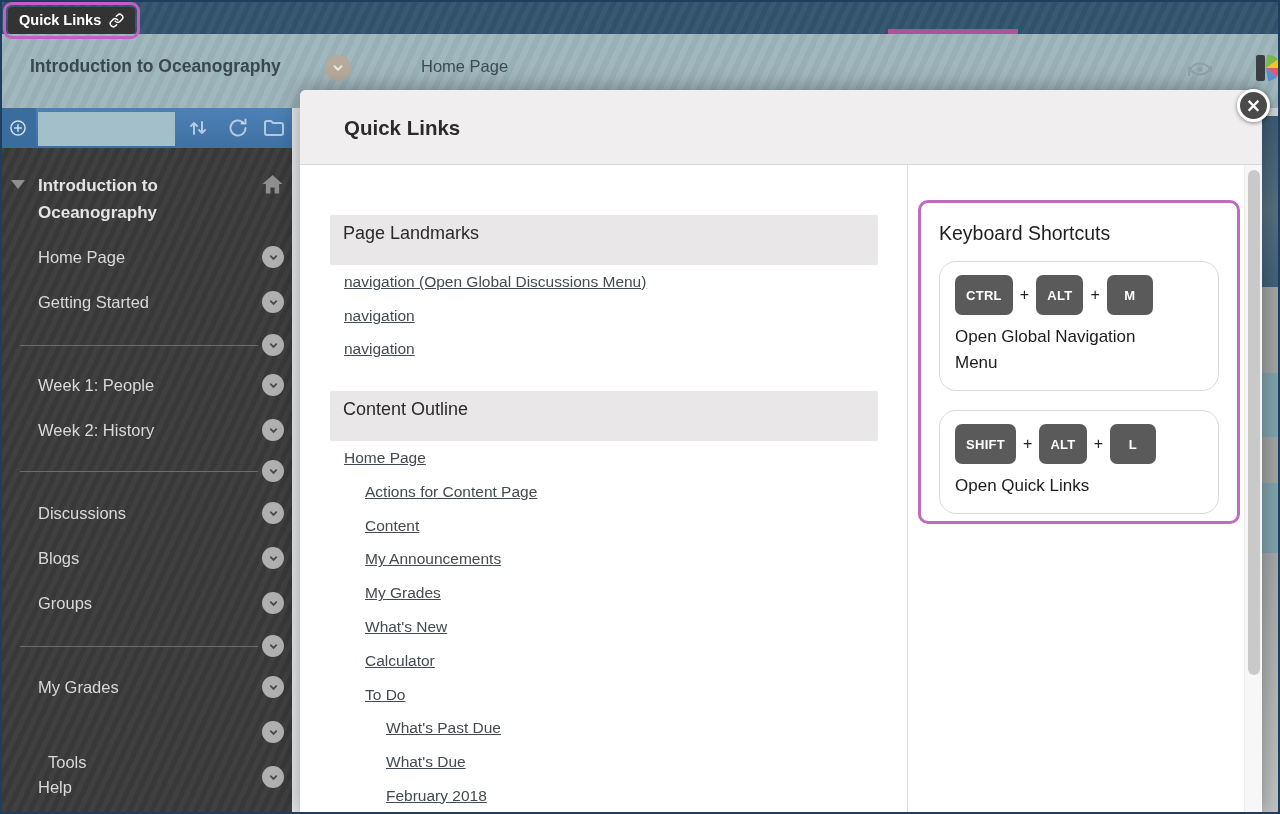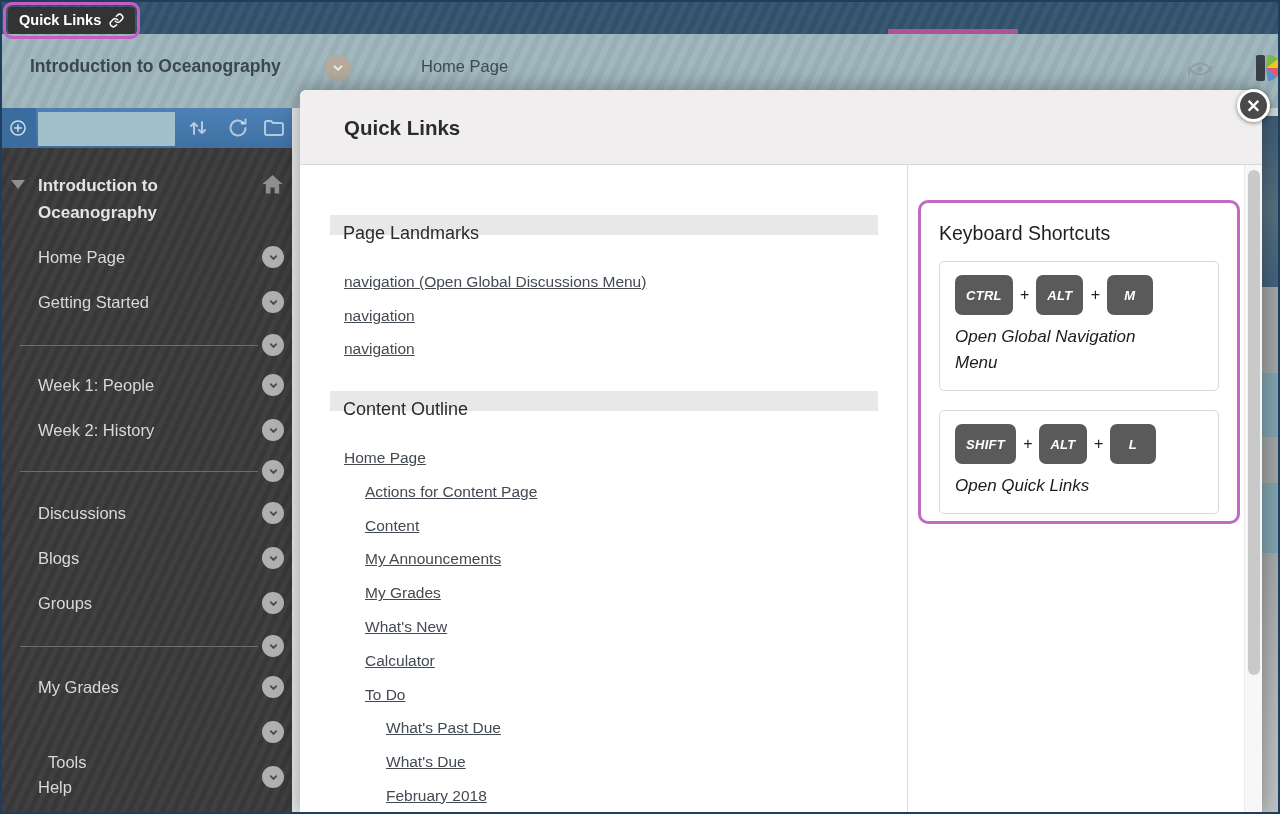--- a/index.html
+++ b/index.html
@@ -56,35 +56,35 @@
   .page-gap{ position:absolute; left:292px; top:108px; width:10px; height:706px; background:#e7e9ea; z-index:1;}
 
   
   .modal{ position:absolute; left:300px; top:90px; width:962px; height:724px; background:#fff;
     border-radius:6px 6px 0 0; box-shadow:0 0 22px rgba(0,0,0,.35); z-index:10;}
   .modal-hd{ height:75px; background:#f0eeee; border-bottom:1px solid #d8d8d8; border-radius:6px 6px 0 0;}
   .modal-hd .t{ padding-left:44px; line-height:75px; font-size:20.5px; font-weight:bold; color:#2b2b2b;}
   .modal-body{ position:relative; height:648px; background:#fff;}
   .vdiv{ position:absolute; left:607px; top:0; bottom:0; width:1px; background:#dcdcdc;}
 
-  .band{ position:absolute; left:30px; width:548px; height:20px; background:#e9e7e7;
+  .band{ position:absolute; left:30px; width:548px; height:50px; background:#e9e7e7;
     font-size:18px; color:#2b2b2b; line-height:36px; padding-left:13px;}
   .lm-links{ position:absolute; left:44px; top:100px;}
   .lm-links .lnk{ height:33.5px; line-height:33.5px;}
   .ol-links{ position:absolute; left:44px; top:276px;}
   .ol-links .lnk{ height:33.8px; line-height:33.8px;}
   .lnk a{ font-size:15.5px; color:#434a52; text-decoration:underline; cursor:pointer; white-space:nowrap;}
   .ind1{ padding-left:21px;}
   .ind2{ padding-left:42px;}
 
   
   .kbd-box{ position:absolute; left:618px; top:35px; width:322px; height:324px;
     border:3px solid #c06ac2; border-radius:10px; background:#fff; padding:17px 18px;}
   .kbd-box h2{ font-size:19.5px; font-weight:normal; color:#1f1f1f; margin:2px 0 16px 0;}
-  .kbd-card{ border:1px solid #d9d9d9; border-radius:5px; padding:13px 15px 14px 15px; margin-bottom:19px; background:#fff;font-style:italic;}
+  .kbd-card{ border:1px solid #d9d9d9; border-radius:17px; padding:13px 15px 14px 15px; margin-bottom:19px; background:#fff;}
   .keys{ display:flex; align-items:center;}
   .key{ background:#5a5a5a; color:#fff; font-size:13px; font-weight:bold; border-radius:7px;
     padding:0 11px; height:40px; min-width:46px; display:flex; align-items:center; justify-content:center; letter-spacing:.3px;}
   .plus{ margin:0 7px; font-size:16px; color:#222;}
   .kbd-label{ font-size:17px; color:#1c1c1c; margin-top:9px; line-height:26px; max-width:212px;}
 
   
   .sbar{ position:absolute; right:0; top:0; bottom:0; width:18px; background:#f7f7f7; border-left:1px solid #ececec;}
   .sbar .thumb{ position:absolute; left:3px; top:5px; width:12px; height:505px; background:#c9c9c9; border-radius:7px; cursor:pointer;}
 

